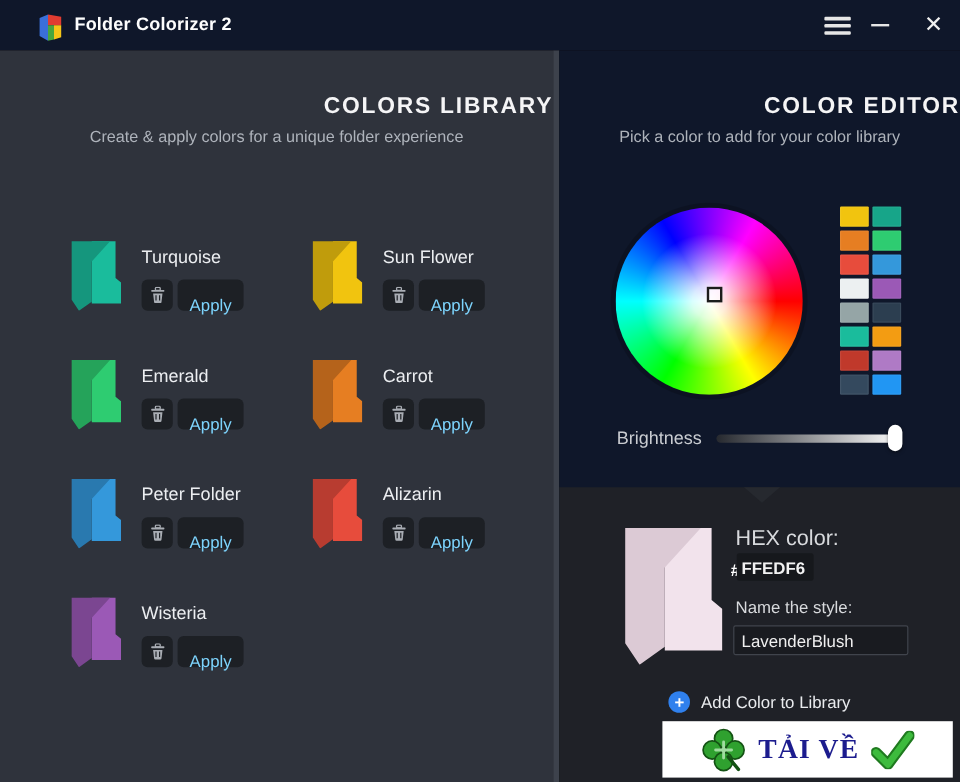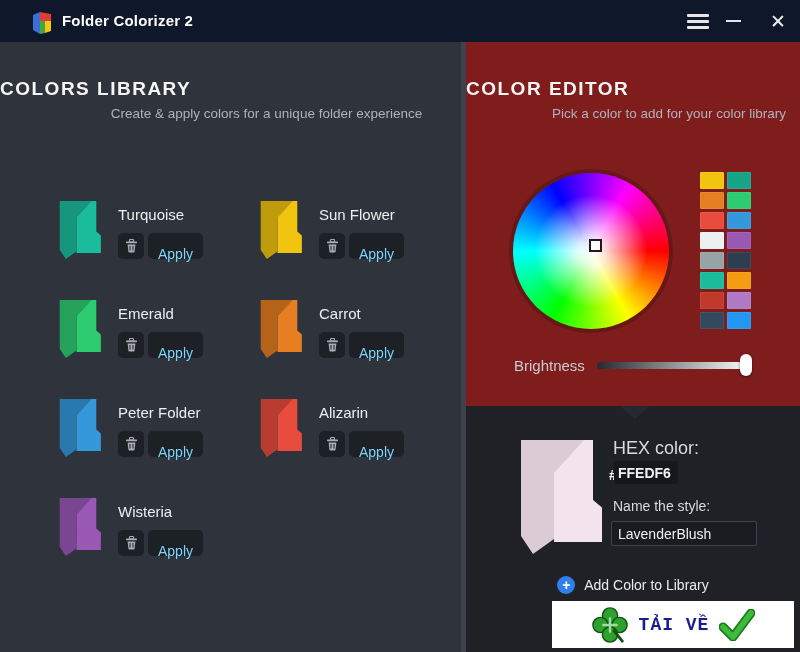--- a/index.html
+++ b/index.html
@@ -14,28 +14,28 @@
   .tb-btn{position:absolute;top:0;height:42px;display:flex;align-items:center;justify-content:center;cursor:pointer;}
   .tb-menu{left:680px;width:36px;flex-direction:column;gap:3px;}
   .tb-menu span{display:block;width:22px;height:3px;background:#e6e6e6;border-radius:1px;}
   .tb-min{left:716px;width:34px;}
   .tb-min span{display:block;width:15px;height:2px;background:#e6e6e6;}
   .tb-close{left:758px;width:40px;font-size:19px;color:#f0f0f0;font-weight:400;}
 
   
   .left-panel{position:absolute;left:0;top:42px;width:461px;height:610px;background:#2f333c;}
   .v-divider{position:absolute;left:461px;top:42px;width:5px;height:610px;background:#3d424c;}
-  .right-panel{position:absolute;left:466px;top:42px;width:334px;height:487px;background:#7f1d1d;}
+  .right-panel{position:absolute;left:466px;top:42px;width:334px;height:487px;background:#0f172a;}
   .right-bottom{position:absolute;left:0;top:364px;width:334px;height:246px;background:#1f2127;}
   .notch{position:absolute;left:154px;top:0;width:0;height:0;
     border-left:15px solid transparent;border-right:15px solid transparent;border-top:13px solid #26292f;}
 
-  .panel-heading{position:absolute;left:0;width:100%;text-align:left;color:#f5f5f6;
+  .panel-heading{position:absolute;left:0;width:100%;text-align:right;color:#f5f5f6;
     font-size:19px;font-weight:700;letter-spacing:1.5px;}
-  .panel-sub{position:absolute;left:0;width:100%;text-align:center;color:#aeb3bb;font-size:13.5px;padding-left:36px;}
+  .panel-sub{position:absolute;left:0;width:100%;text-align:center;color:#aeb3bb;font-size:13.5px;}
 
   
   .lib-grid{position:absolute;left:55px;top:118px;display:grid;
     grid-template-columns:201px 201px;grid-auto-rows:99px;}
   .lib-item{display:flex;align-items:flex-end;}
   .lib-item svg{flex:0 0 auto;}
   .lib-info{margin-left:17px;}
   .lib-name{margin-top:11px;font-size:15px;color:#eceef1;}
   .lib-btns{margin-top:10px;display:flex;gap:4px;}
   .btn-del{width:26px;height:26px;background:#1d2025;border-radius:5px;border:none;
@@ -74,21 +74,21 @@
     font-family:"Liberation Sans",sans-serif;padding:0 6px;}
   .add-row{position:absolute;left:0;top:170px;width:100%;display:flex;align-items:center;
     justify-content:center;gap:9px;cursor:pointer;}
   .plus-icon{width:18px;height:18px;border-radius:50%;background:#2f80ed;color:#fff;
     display:flex;align-items:center;justify-content:center;font-size:14px;font-weight:700;line-height:1;}
   .add-label{font-size:14px;color:#e9ebee;}
 
   
   .banner{position:absolute;left:86px;top:195px;width:242px;height:47px;background:#ffffff;
     display:flex;align-items:center;justify-content:center;gap:10px;cursor:pointer;}
-  .banner-text{font-family:Liberation Mono, monospace;font-weight:700;font-size:18px;color:#1c1c8e;letter-spacing:1px;}
+  .banner-text{font-family:Liberation Serif, serif;font-weight:700;font-size:23px;color:#1c1c8e;letter-spacing:1px;}
 </style>
 </head>
 <body>
 
 <div class="window">
 
   <div class="titlebar">
     <svg class="app-logo" viewBox="0 0 24 28">
       <polygon points="3,7 10,4 10,26 3,22" fill="#3a6fd8"></polygon>
       <polygon points="10,4 21,6 21,13 10,13" fill="#e03c31"></polygon>

